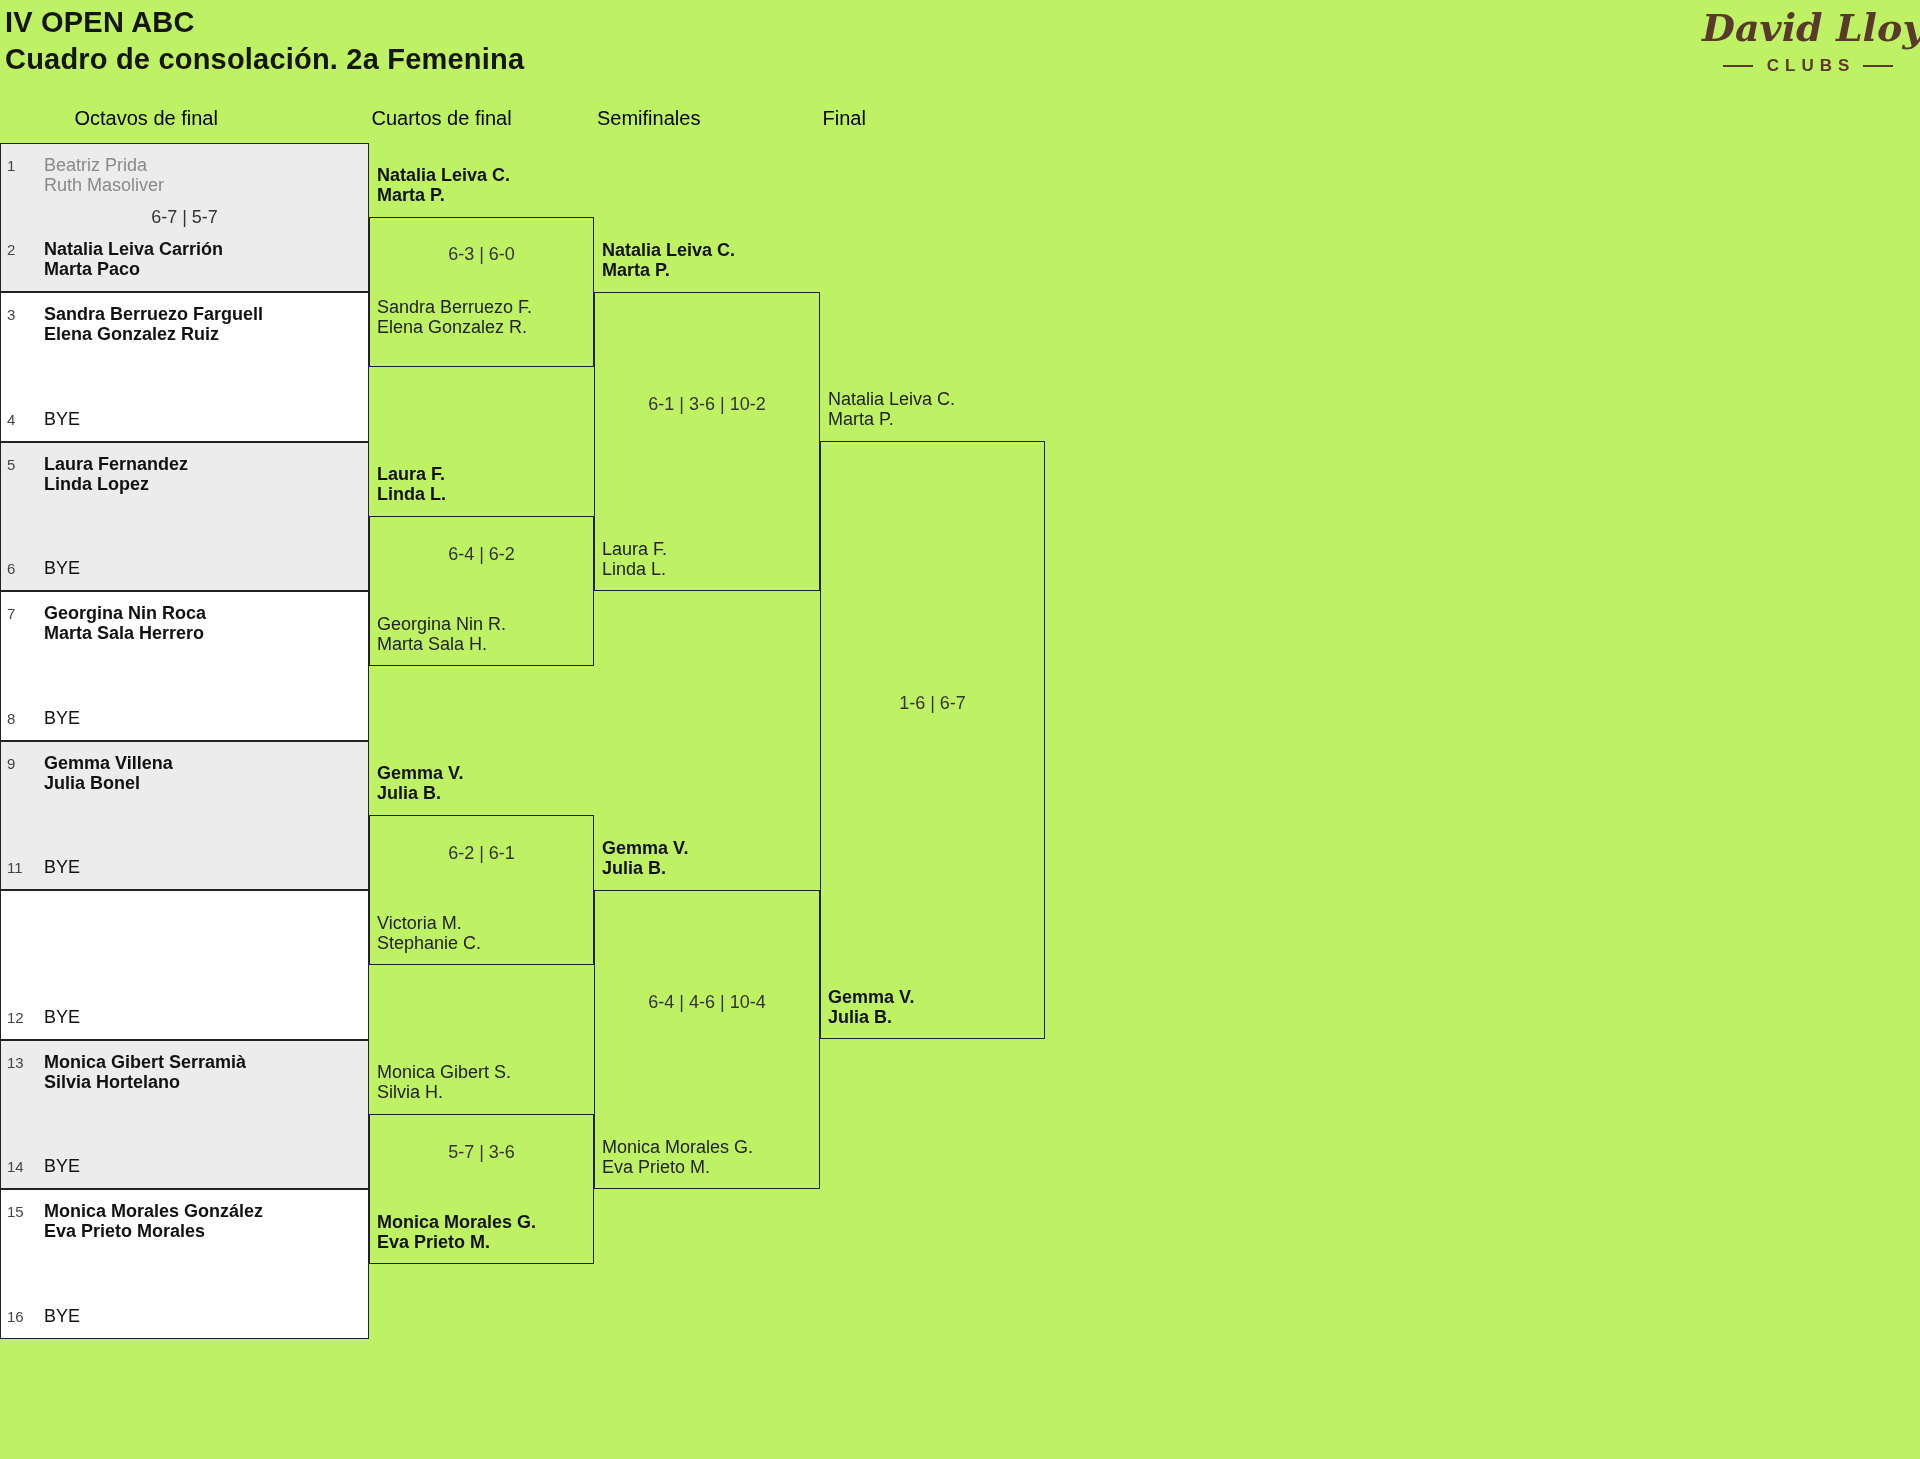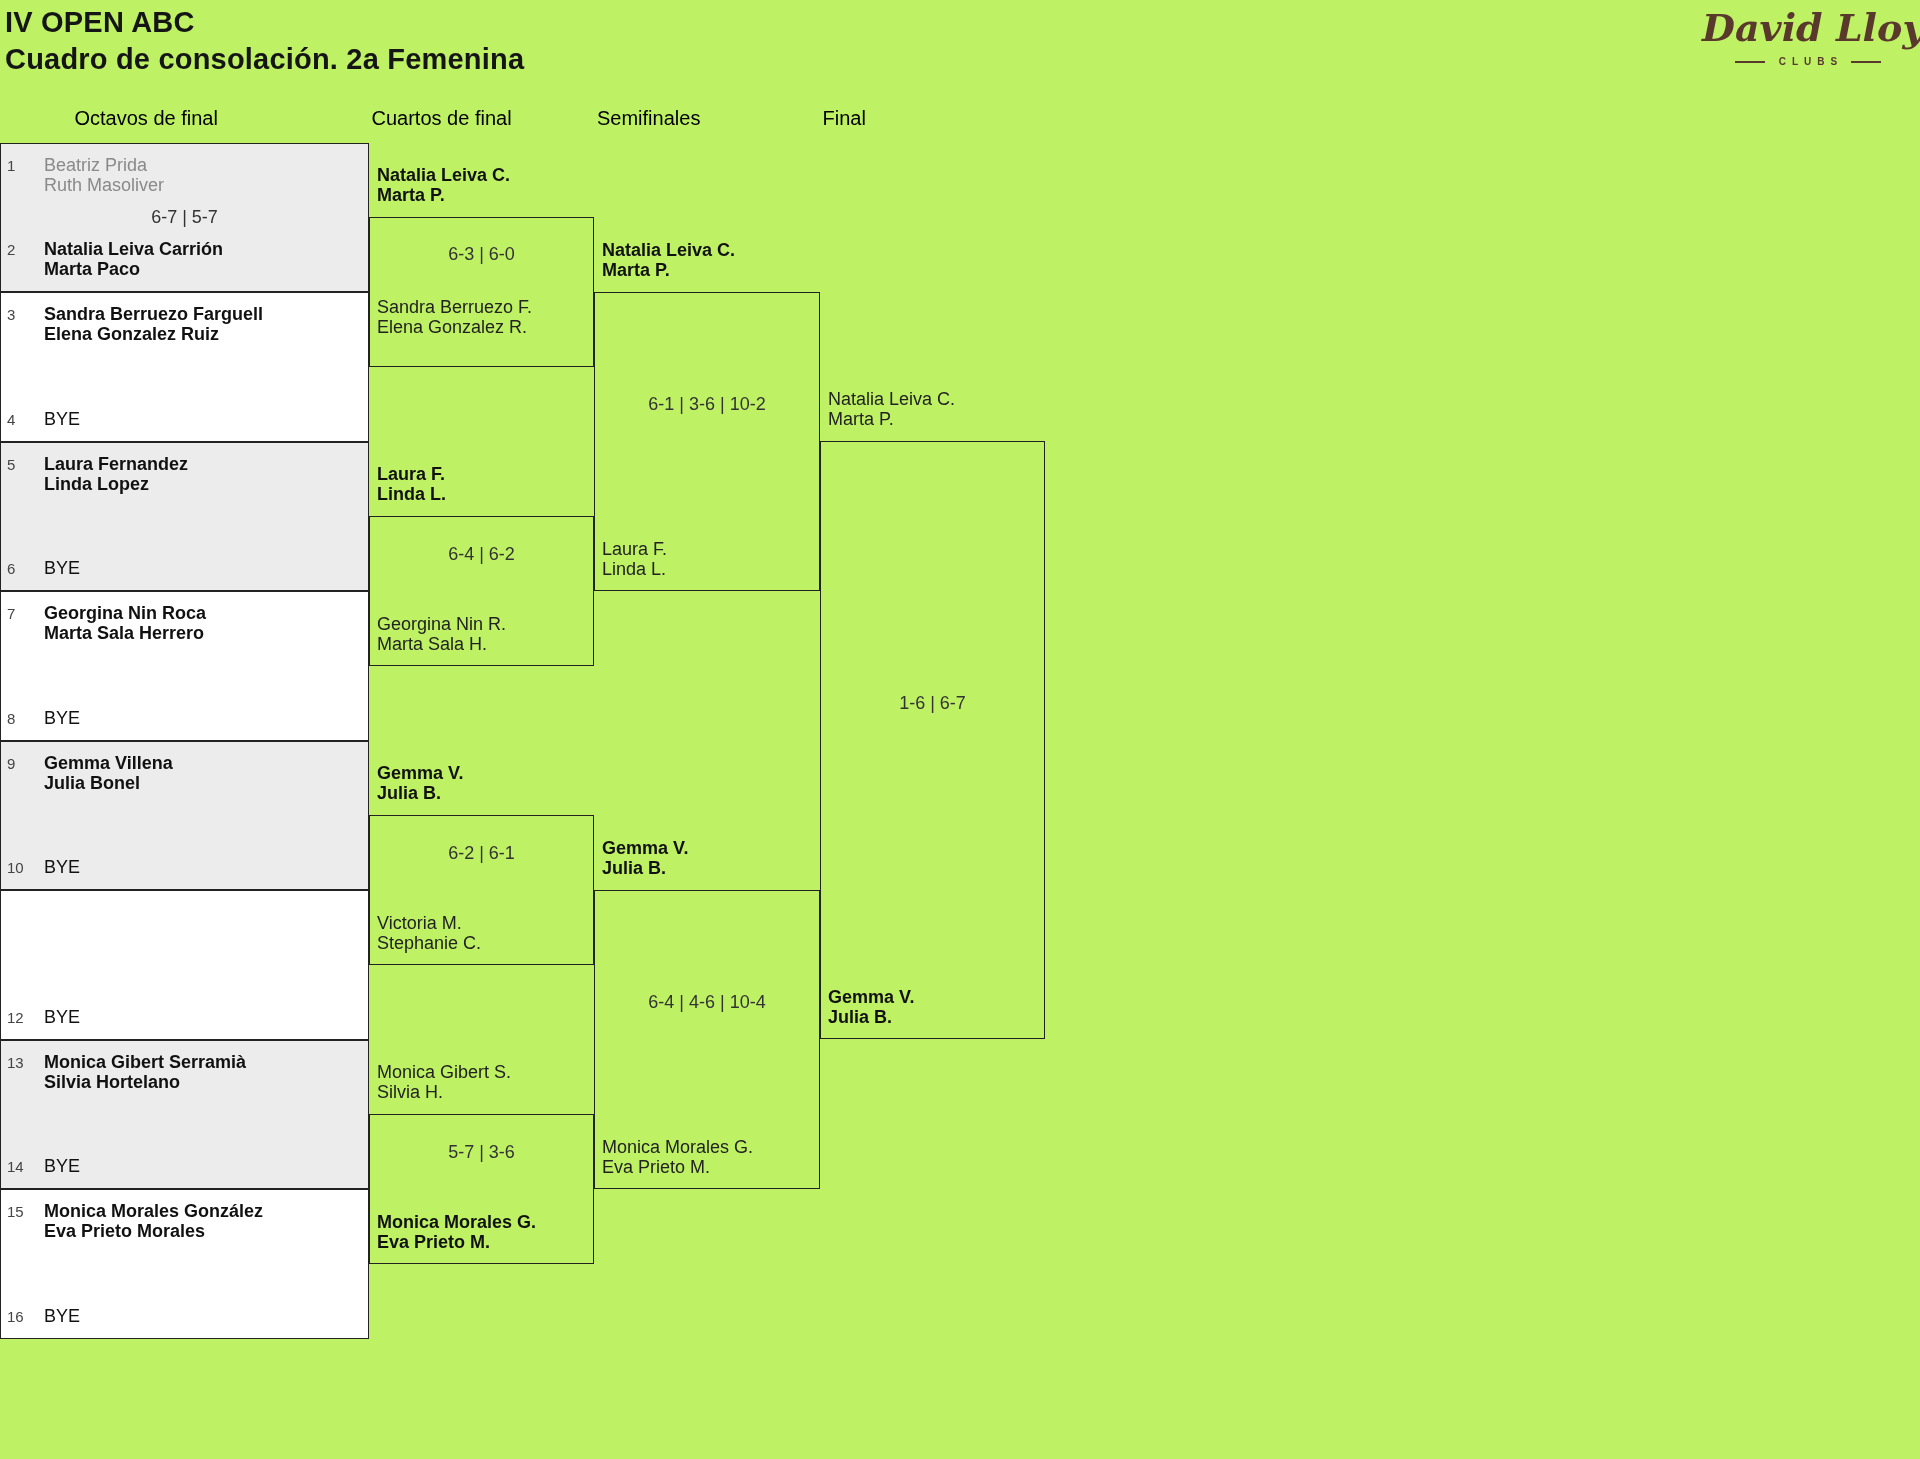--- a/index.html
+++ b/index.html
@@ -6,21 +6,21 @@
   .stage{
     position:relative;width:1920px;height:1459px;background:#bef264;
     font-family:"Liberation Sans",sans-serif;color:#111;overflow:hidden;
   }
   
   .title{position:absolute;left:5px;top:4px;font-size:29px;line-height:37px;font-weight:600;color:#151515;letter-spacing:.2px;}
   .logo{position:absolute;top:2px;right:6px;width:212px;text-align:center;color:#5a392d;}
   .logo-brand{font-family:"DejaVu Serif",serif;font-style:italic;font-weight:700;font-size:38px;line-height:52px;white-space:nowrap;}
   .logo-clubs{display:flex;align-items:center;justify-content:center;gap:8px;margin-top:2px;}
   .logo-clubs .dash{flex:0 0 30px;border-top:2px solid #5a392d;height:0;}
-  .logo-clubs .word{font-size:10px;font-weight:600;letter-spacing:6px;text-indent:6px;}
+  .logo-clubs .word{font-size:17px;font-weight:600;letter-spacing:6px;text-indent:6px;}
   .col-header{position:absolute;top:107px;width:220px;text-align:left;font-size:20px;font-weight:500;color:#000;}
   
   .obox{position:absolute;left:0;width:369px;height:149.5px;border:1.5px solid #222;box-sizing:border-box;background:#fff;}
   .obox.gray{background:#ececec;}
   .slot{position:absolute;left:6px;right:6px;display:flex;align-items:flex-start;}
   .slot.s1{top:11px;}
   .slot.s2{bottom:12px;top:auto;}
   .seed{flex:0 0 17px;font-size:15px;color:#444;padding-top:2px;}
   .team{font-size:18px;line-height:20px;color:#111;font-weight:400;margin-left:20px;}
   .team[data-result="winner"]{font-weight:700;}
@@ -128,21 +128,21 @@
 
   <div class="obox gray" style="top:740.5px">
     <div class="slot s1">
       <span class="seed">9</span>
       <div class="team" data-result="winner">
         <div>Gemma Villena</div>
           <div>Julia Bonel</div>
       </div>
     </div>
     <div class="slot s2">
-      <span class="seed">10</span>
+      <span class="seed">11</span>
       <div class="team" data-result="bye">
         <div>BYE</div>
           <div></div>
       </div>
     </div>
   </div>
 
   <div class="obox" style="top:890px">
     <div class="slot s2">
       <span class="seed">12</span>

